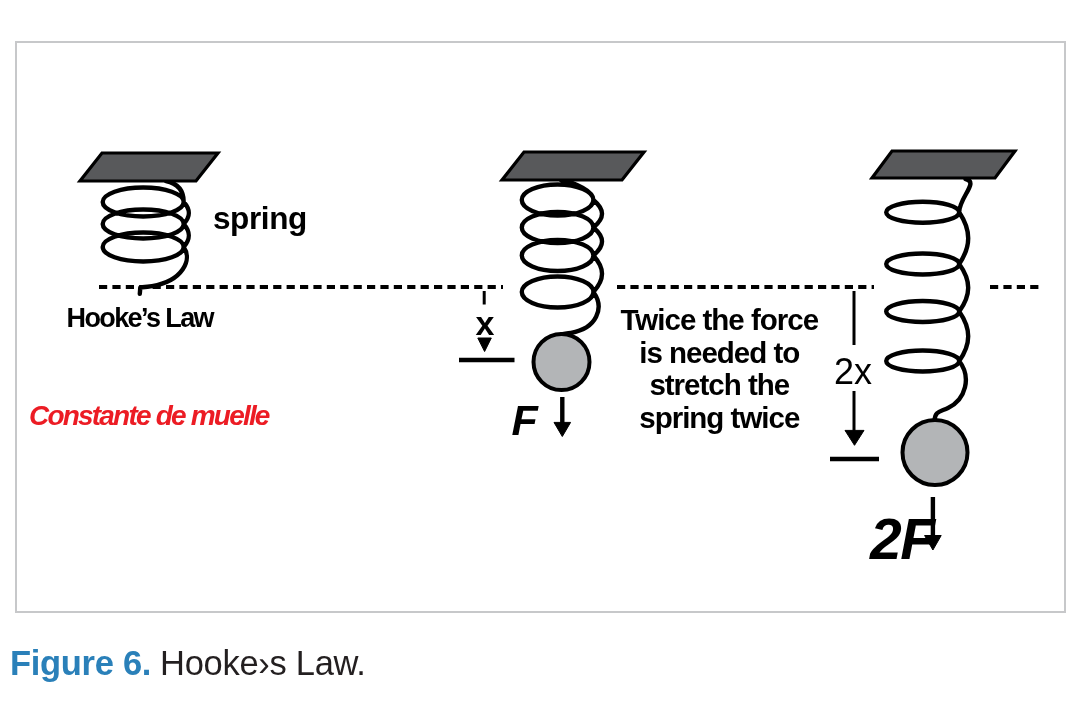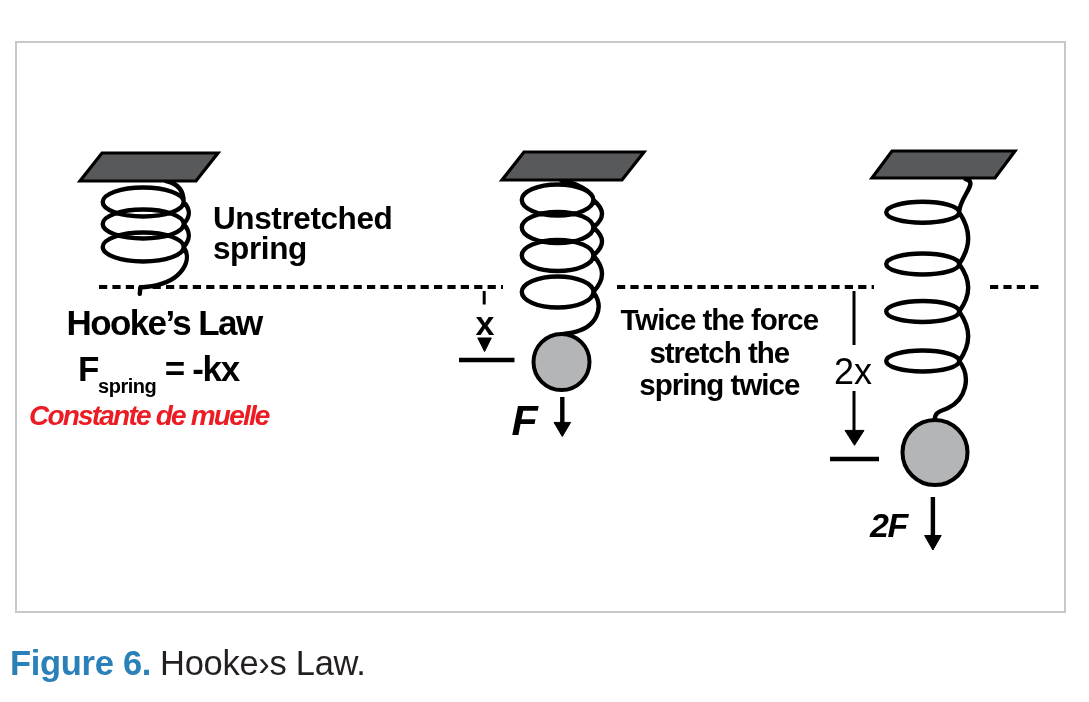--- a/index.html
+++ b/index.html
@@ -7,29 +7,29 @@
     position: relative; width: 1089px; height: 702px; overflow: hidden;
     font-family: "Liberation Sans", sans-serif; color: var(--text, #231f20);
   }
   .figure-frame {
     position: absolute; left: 15px; top: 41px; width: 1051px; height: 572px;
     border: 2px solid var(--frame_gray, #c7c8ca); box-sizing: border-box; background: #ffffff;
   }
   .diagram-svg { position: absolute; left: 0; top: 0; }
   .lbl { position: absolute; white-space: pre; color: #000; }
   .lbl-unstretched { left: 213px; top: 202.5px; font-size: 31.5px; font-weight: bold; line-height: 30.5px; letter-spacing: -0.4px; }
-  .lbl-hookes { left: 66.5px; top: 303px; font-size: 35px; font-weight: bold; letter-spacing: -1.6px; }
+  .lbl-hookes { left: 66.5px; top: 303px; font-size: 27px; font-weight: bold; letter-spacing: -1.6px; }
   .lbl-formula { left: 78px; top: 349px; font-size: 35px; font-weight: bold; letter-spacing: -1.3px; }
   .lbl-formula sub { font-size: 20px; vertical-align: -12px; letter-spacing: -0.5px; }
   .lbl-constante { left: 29px; top: 399.5px; font-size: 28px; font-weight: bold; font-style: italic; letter-spacing: -1.8px; color: var(--accent_red, #ec1c24); }
   .lbl-twice { left: 620.5px; top: 304px; font-size: 29.5px; font-weight: bold; line-height: 32.7px; letter-spacing: -1px; text-align: center; }
   .lbl-x { left: 485px; top: 304px; transform: translateX(-50%); font-size: 34px; font-weight: bold; }
   .lbl-2x { left: 853px; top: 351px; transform: translateX(-50%); font-size: 36px; font-weight: normal; }
   .lbl-F { left: 511.5px; top: 396px; font-size: 43px; font-weight: bold; font-style: italic; }
-  .lbl-2F { left: 870px; top: 505.5px; font-size: 34px; font-weight: bold; font-style: italic; letter-spacing: -1.5px; }
+  .lbl-2F { left: 870px; top: 505.5px; font-size: 57px; font-weight: bold; font-style: italic; letter-spacing: -1.5px; }
   .caption { position: absolute; left: 10px; top: 643.5px; font-size: 34.5px; letter-spacing: -0.3px; text-align: right; }
   .caption .cap-label { font-weight: bold; color: var(--caption_blue, #2a80b9); margin-right: 9px; }
   .caption .cap-text { color: var(--text, #231f20); }
 </style>
 </head>
 <body>
 
 <div class="canvas">
   <div class="figure-frame"></div>
 
@@ -70,29 +70,28 @@
     <g stroke="#000" fill="#000">
       <line x1="562.3" y1="397" x2="562.3" y2="423" stroke-width="4.4"></line>
       <path d="M 554,422.4 L 570.6,422.4 L 562.3,436.5 Z" stroke-width="1"></path>
     </g>
     <g stroke="#000" fill="#000">
       <line x1="932.9" y1="497" x2="932.9" y2="536" stroke-width="4.4"></line>
       <path d="M 924.6,535.5 L 941.2,535.5 L 932.9,550 Z" stroke-width="1"></path>
     </g>
   </svg>
 
-  <div class="lbl lbl-unstretched"><div>Unstretched</div><div>spring</div></div>
+  <div class="lbl lbl-unstretched"><div>spring</div></div>
 
   <div class="lbl lbl-hookes">Hooke’s Law</div>
 
-  <div class="lbl lbl-formula"><span>F</span><sub>spring</sub><span> = -kx</span></div>
 
   <div class="lbl lbl-constante">Constante de muelle</div>
 
-  <div class="lbl lbl-twice"><div>Twice the force</div><div>stretch the</div><div>spring twice</div></div>
+  <div class="lbl lbl-twice"><div>Twice the force</div><div>is needed to</div><div>stretch the</div><div>spring twice</div></div>
 
   <div class="lbl lbl-x">x</div>
   <div class="lbl lbl-2x">2x</div>
   <div class="lbl lbl-F">F</div>
   <div class="lbl lbl-2F">2F</div>
 
   <div class="caption"><span class="cap-label">Figure 6.</span><span class="cap-text">Hooke›s Law.</span></div>
 </div>
 
 </body></html>

